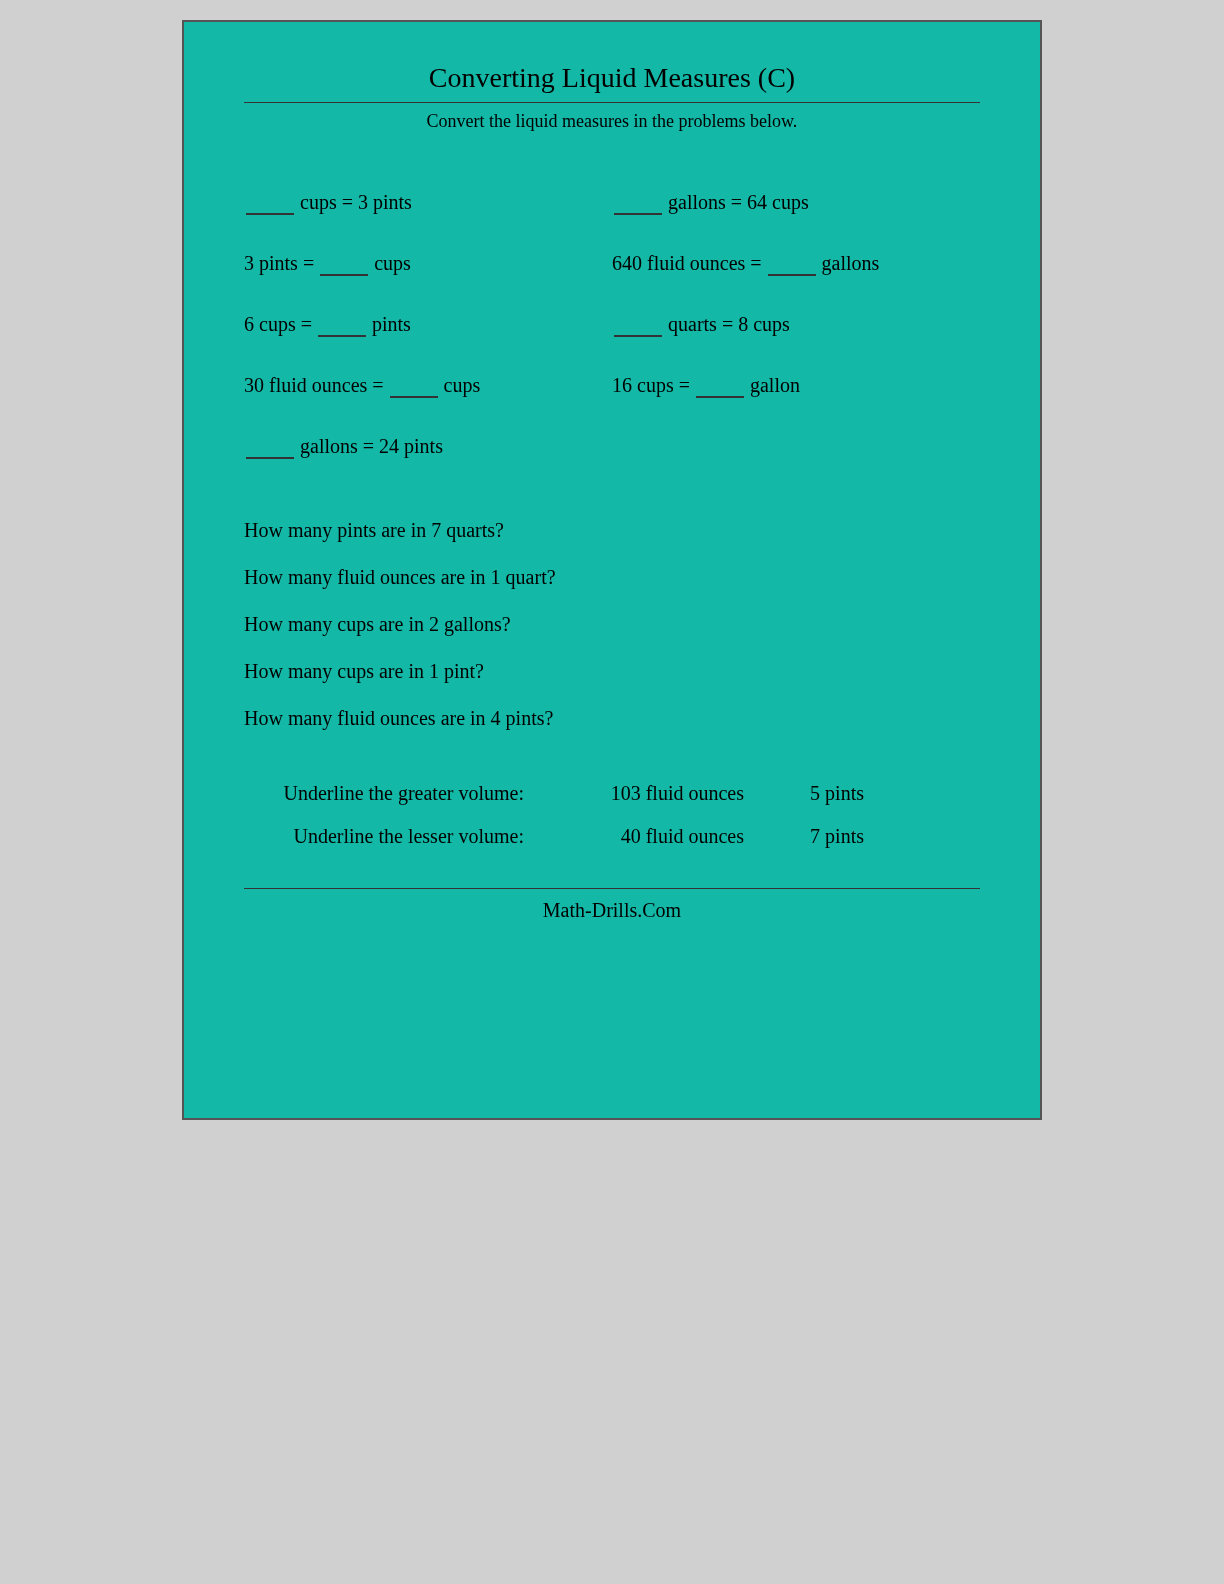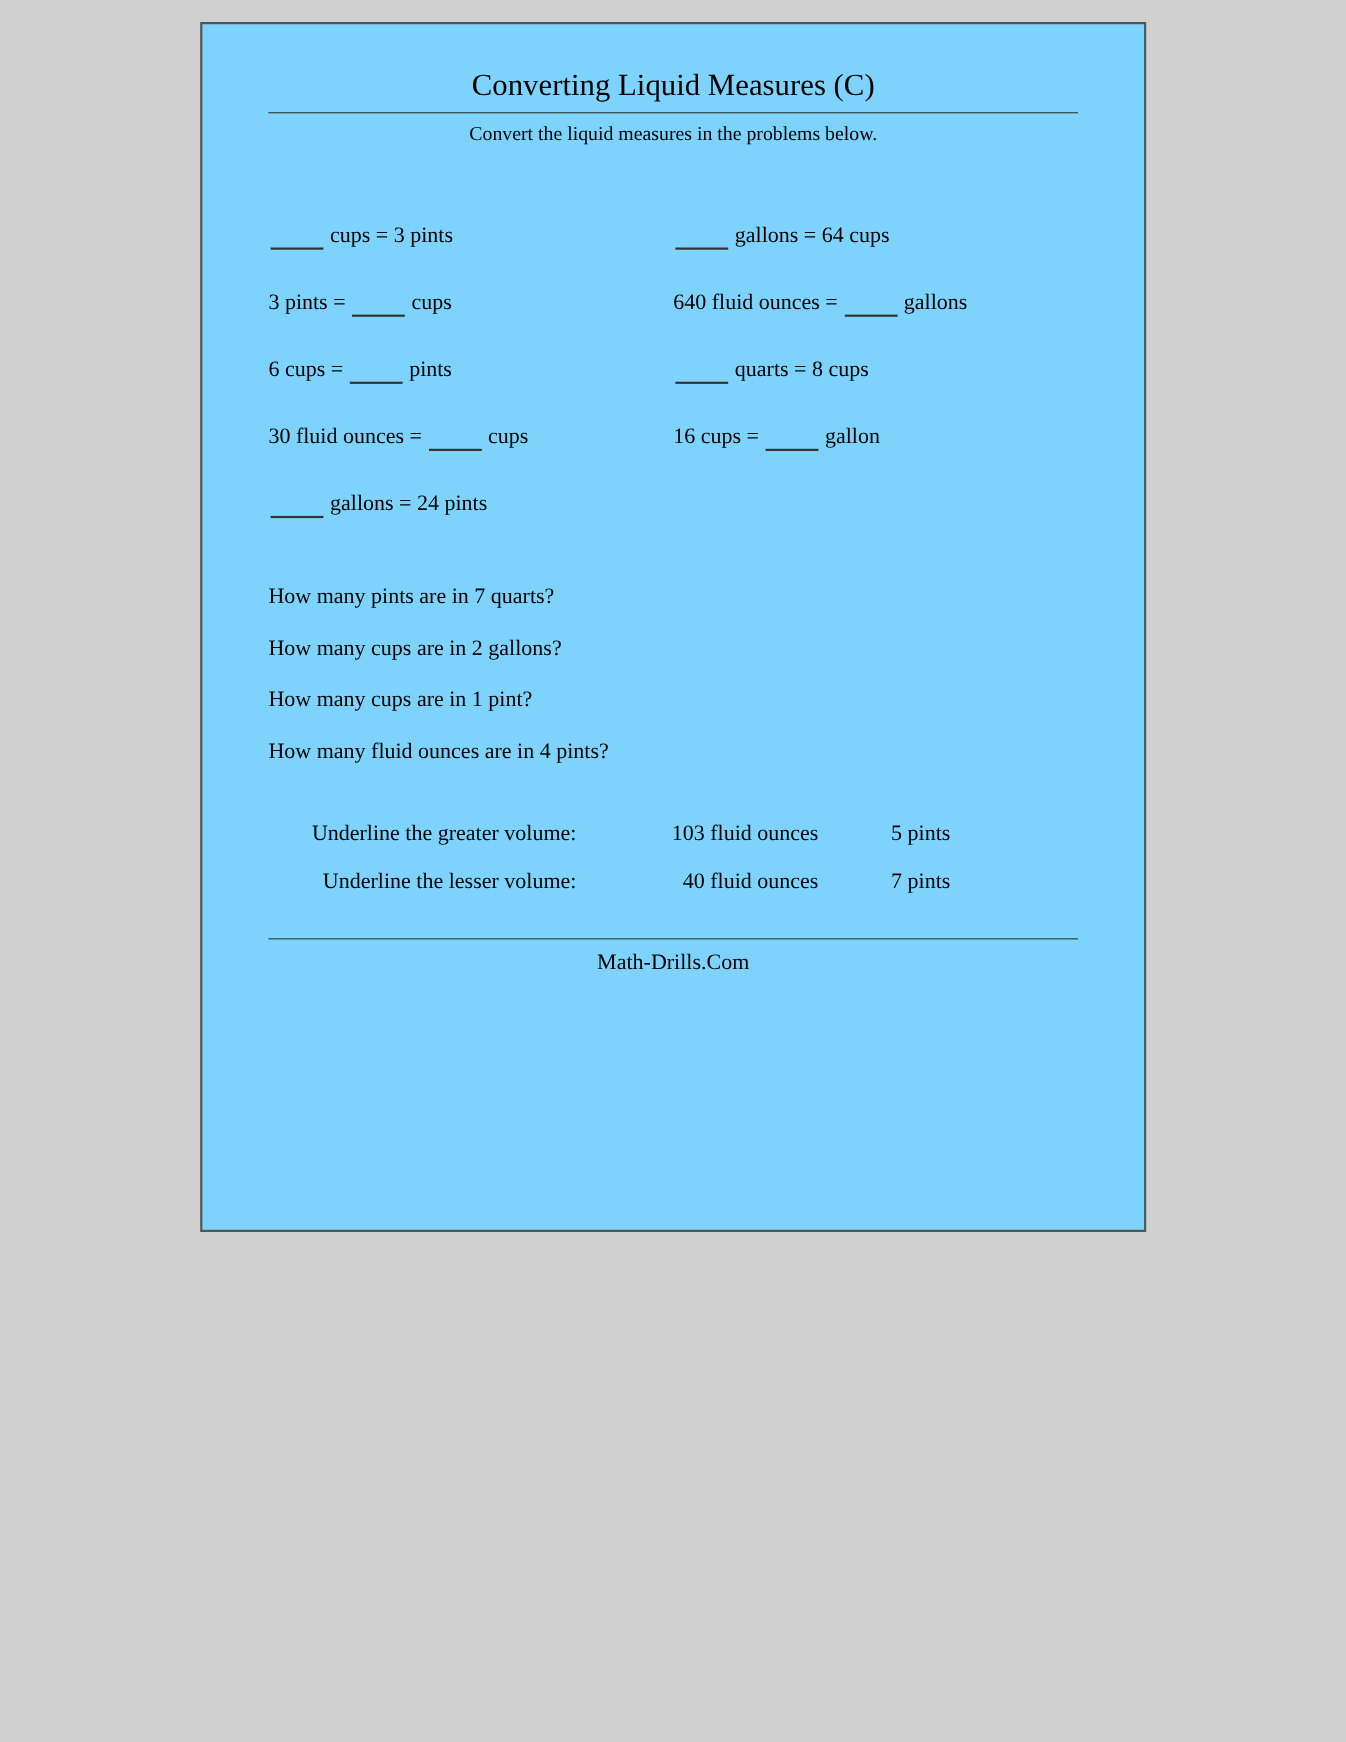--- a/index.html
+++ b/index.html
@@ -14,39 +14,39 @@
       justify-content: center;
       align-items: flex-start;
       min-height: 100vh;
       padding: 20px;
       font-family: serif;
     }
 
     .page {
       width: 860px;
       min-height: 1100px;
-      background: #7dd3fc;
+      background: #14b8a6;
       border: 2px solid #555;
       padding: 40px 60px 30px 60px;
       position: relative;
     }
 
     .title {
       text-align: center;
       font-size: 28px;
       font-weight: normal;
       border-bottom: 1px solid #333;
       padding-bottom: 8px;
       margin-bottom: 8px;
     }
 
     .subtitle {
       text-align: center;
       font-size: 18px;
-      margin-bottom: 52px;
+      margin-bottom: 40px;
     }
 
     .problems-grid {
       display: grid;
       grid-template-columns: 1fr 1fr;
       gap: 0;
       margin-bottom: 30px;
     }
 
     .problem {
@@ -162,20 +162,21 @@
     </div>
     <div class="problem">
       <span class="blank">&nbsp;</span>
       <span> gallons = 24 pints</span>
     </div>
 
   </div>
 
   <div class="word-problems">
     <div class="word-problem">How many pints are in 7 quarts?</div>
+    <div class="word-problem">How many fluid ounces are in 1 quart?</div>
     <div class="word-problem">How many cups are in 2 gallons?</div>
     <div class="word-problem">How many cups are in 1 pint?</div>
     <div class="word-problem">How many fluid ounces are in 4 pints?</div>
   </div>
 
   <div class="comparison-section">
     <div class="comparison-row">
       <span class="comparison-label">Underline the greater volume:</span>
       <span class="comparison-value">103 fluid ounces</span>
       <span class="comparison-value2">5 pints</span>

